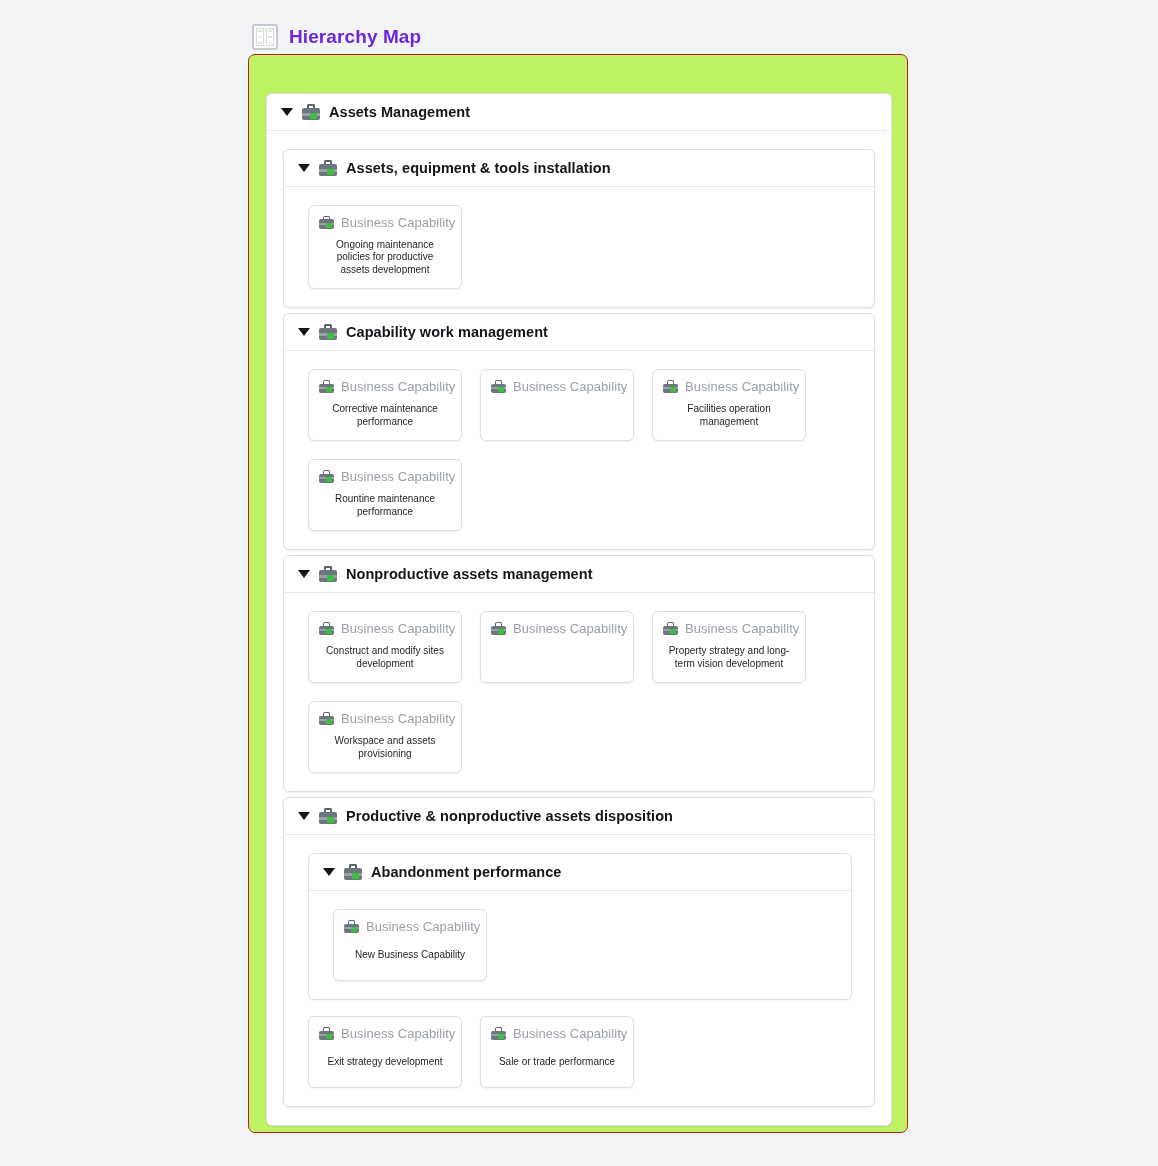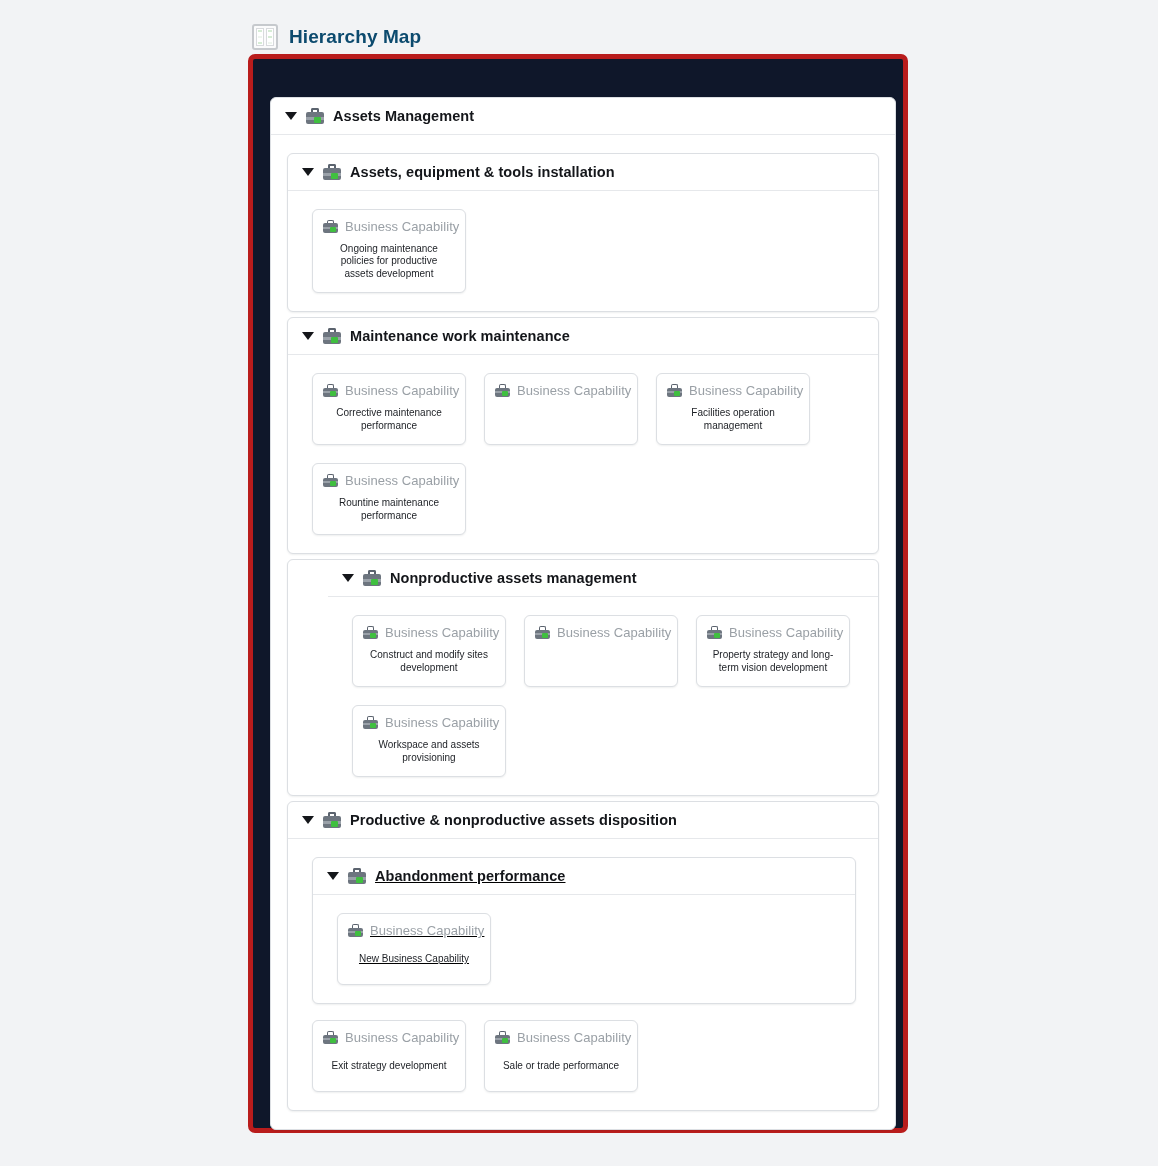--- a/index.html
+++ b/index.html
@@ -24,30 +24,30 @@
     background: #fbfbfc;
     display: flex; gap: 2px; padding: 2px;
   }
   .map-icon .col {
     flex: 1; display: flex; flex-direction: column; gap: 2px;
     background: #fff; border: 1px solid #d8dadd;
   }
   .map-icon .cell { flex: 1; background: #d6ecd5; margin: 1px; }
   .map-icon .cell.pale { background: #eef5ee; }
   .page-title {
-    font-size: 19px; font-weight: bold; color: #0c4a6e; letter-spacing: .1px;
+    font-size: 19px; font-weight: bold; color: #6d28d9; letter-spacing: .1px;
   }
 
   
   .canvas {
     position: absolute;
     left: 248px; top: 54px;
     width: 660px; height: 1079px;
-    background: #0f172a;
-    border: 5px solid #b91c1c;
+    background: #bef264;
+    border: 1px solid #b91c1c;
     border-radius: 7px;
   }
 
   
   .node {
     background: #ffffff;
     border: 1px solid #dcdfe3;
     border-radius: 6px;
     box-shadow: 0 1px 2px rgba(20,25,35,.07);
   }
@@ -197,21 +197,21 @@
           </div>
           <div class="node lvl2" style="width: 100%;">
             <div class="node-header">
               <span class="caret"></span>
               <span class="bc-icon">
                 <span class="handle"></span>
                 <span class="case"></span>
                 <span class="strip"></span>
                 <span class="dot"></span>
               </span>
-              <span class="node-title">Maintenance work maintenance</span>
+              <span class="node-title">Capability work management</span>
             </div>
             <div class="node-body">
               <div class="card-row">
                 <div class="card">
                   <div class="card-head">
                     <span class="bc-icon sm">
                       <span class="handle"></span>
                       <span class="case"></span>
                       <span class="strip"></span>
                       <span class="dot"></span>
@@ -251,21 +251,21 @@
                       <span class="strip"></span>
                       <span class="dot"></span>
                     </span>
                     <span class="card-type">Business Capability</span>
                   </div>
                   <div class="card-name">Rountine maintenance performance</div>
                 </div>
               </div>
             </div>
           </div>
-          <div class="node lvl2" style="width: 100%; padding-left: 40px;">
+          <div class="node lvl2" style="width: 100%;">
             <div class="node-header">
               <span class="caret"></span>
               <span class="bc-icon">
                 <span class="handle"></span>
                 <span class="case"></span>
                 <span class="strip"></span>
                 <span class="dot"></span>
               </span>
               <span class="node-title">Nonproductive assets management</span>
             </div>
@@ -326,21 +326,21 @@
               <span class="caret"></span>
               <span class="bc-icon">
                 <span class="handle"></span>
                 <span class="case"></span>
                 <span class="strip"></span>
                 <span class="dot"></span>
               </span>
               <span class="node-title">Productive &amp; nonproductive assets disposition</span>
             </div>
             <div class="node-body">
-              <div class="node lvl3" style="width: 100%; text-decoration: underline;">
+              <div class="node lvl3" style="width: 100%;">
                 <div class="node-header">
                   <span class="caret"></span>
                   <span class="bc-icon">
                     <span class="handle"></span>
                     <span class="case"></span>
                     <span class="strip"></span>
                     <span class="dot"></span>
                   </span>
                   <span class="node-title">Abandonment performance</span>
                 </div>

